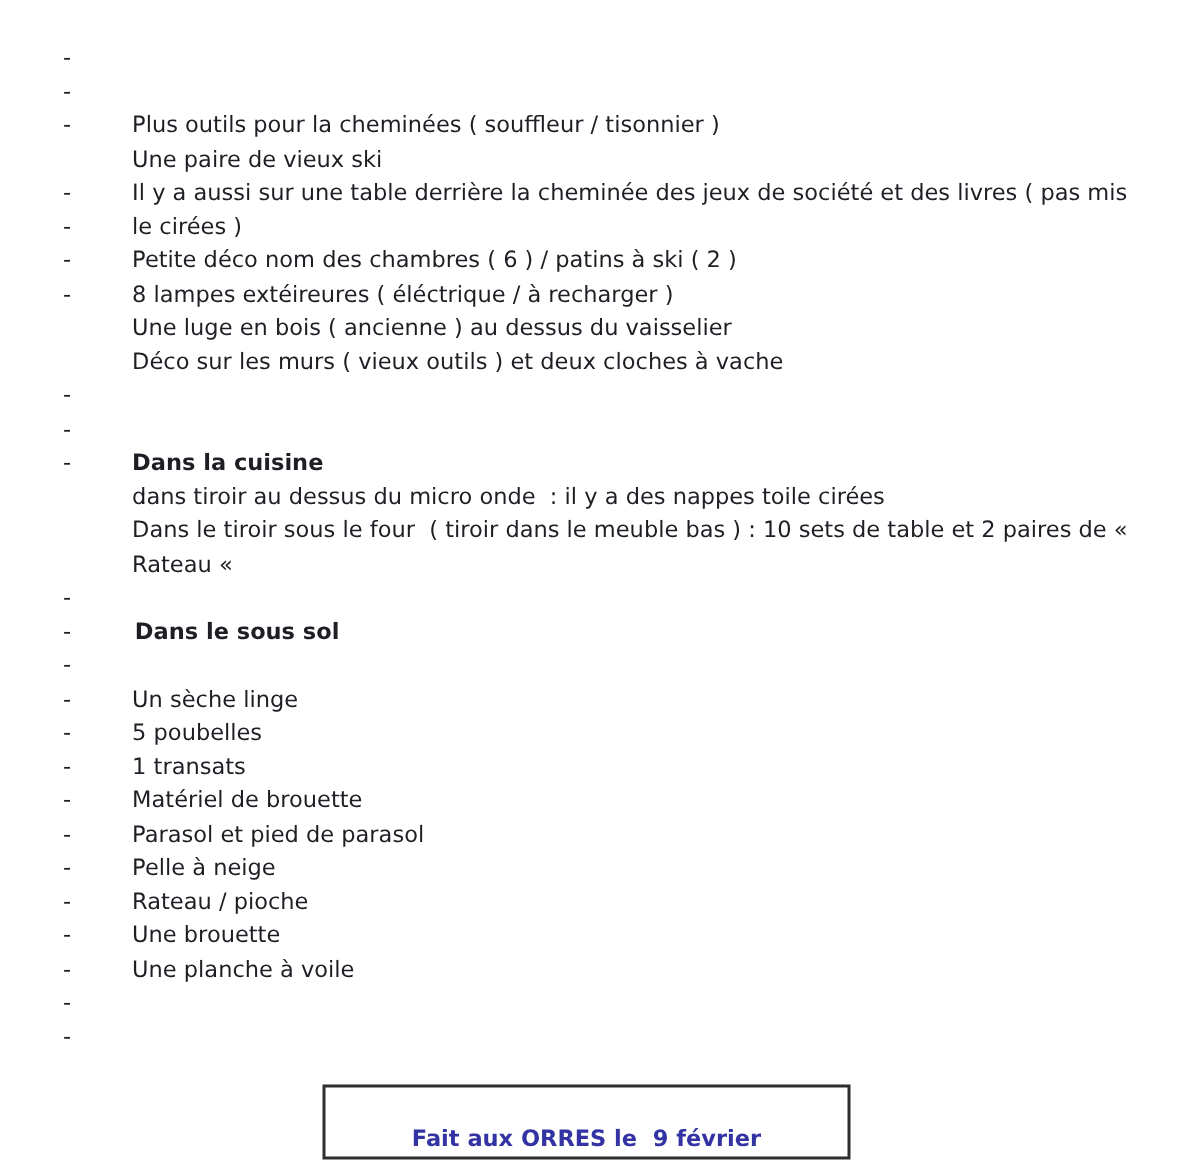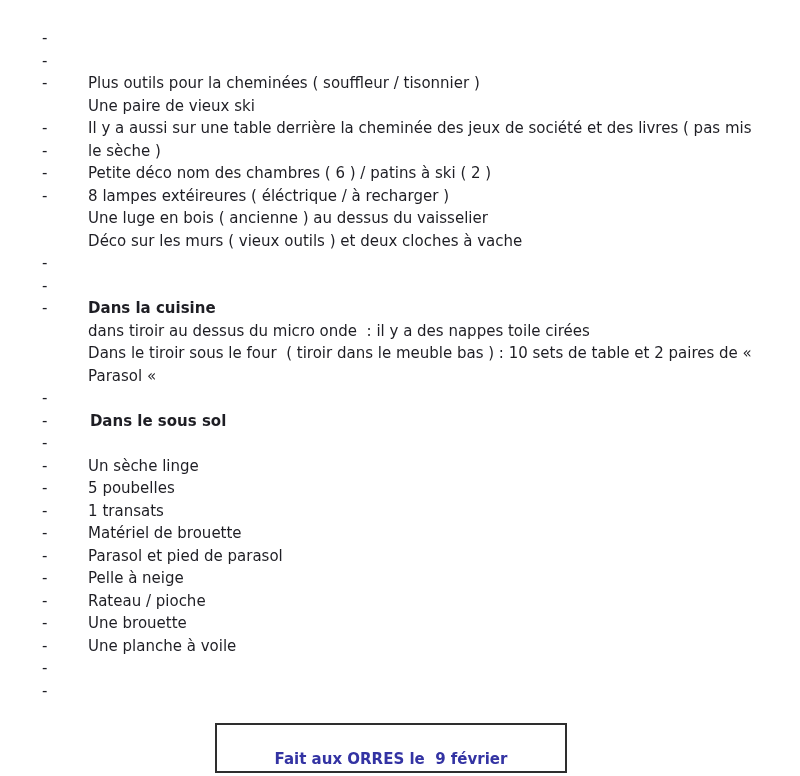--- a/index.html
+++ b/index.html
@@ -84,21 +84,21 @@
     <span class="text">Une paire de vieux ski</span>
     
   </div>
       <div class="line bullet">
     <span class="dash">-</span>
     <span class="text">Il y a aussi sur une table derrière la cheminée des jeux de société et des livres ( pas mis</span>
     
   </div>
       <div class="line cont">
     
-    <span class="text">le sèche )</span>
+    <span class="text">le cirées )</span>
     
   </div>
       <div class="line bullet">
     <span class="dash">-</span>
     <span class="text">Petite déco nom des chambres ( 6 ) / patins à ski ( 2 )</span>
     
   </div>
       <div class="line bullet">
     <span class="dash">-</span>
     <span class="text">8 lampes extéireures ( éléctrique / à recharger )</span>
@@ -134,21 +134,21 @@
     <span class="text">dans tiroir au dessus du micro onde  : il y a des nappes toile cirées</span>
     
   </div>
       <div class="line bullet">
     <span class="dash">-</span>
     <span class="text">Dans le tiroir sous le four  ( tiroir dans le meuble bas ) : 10 sets de table et 2 paires de «</span>
     
   </div>
       <div class="line cont">
     
-    <span class="text">Parasol «</span>
+    <span class="text">Rateau «</span>
     
   </div>
       <div class="line blank">
     
     <span class="text"></span>
     
   </div>
       <div class="line heading bold">
     
     <span class="text">Dans le sous sol</span>

